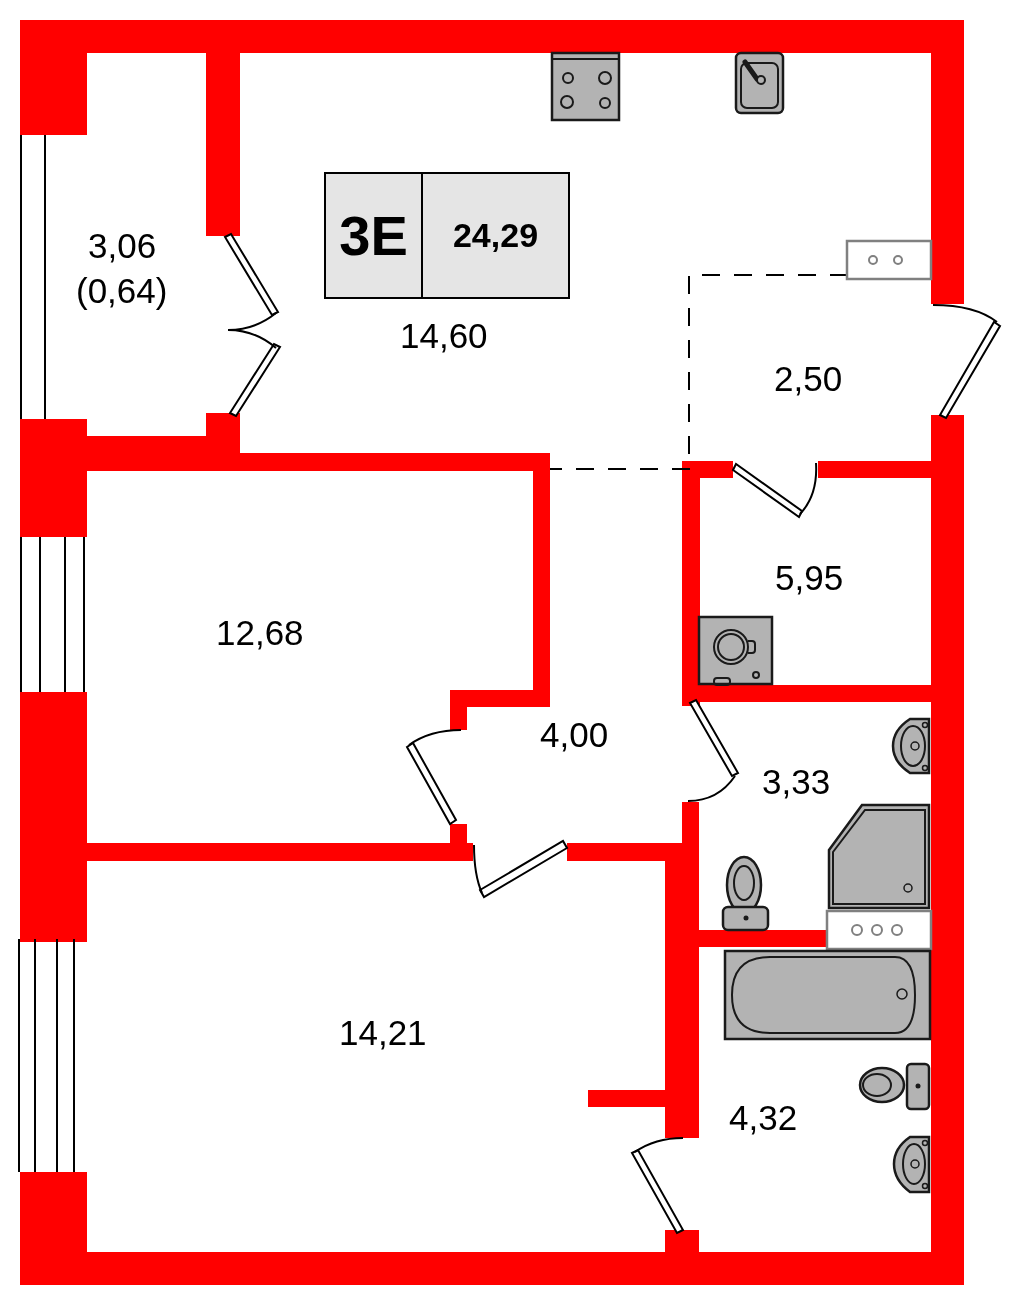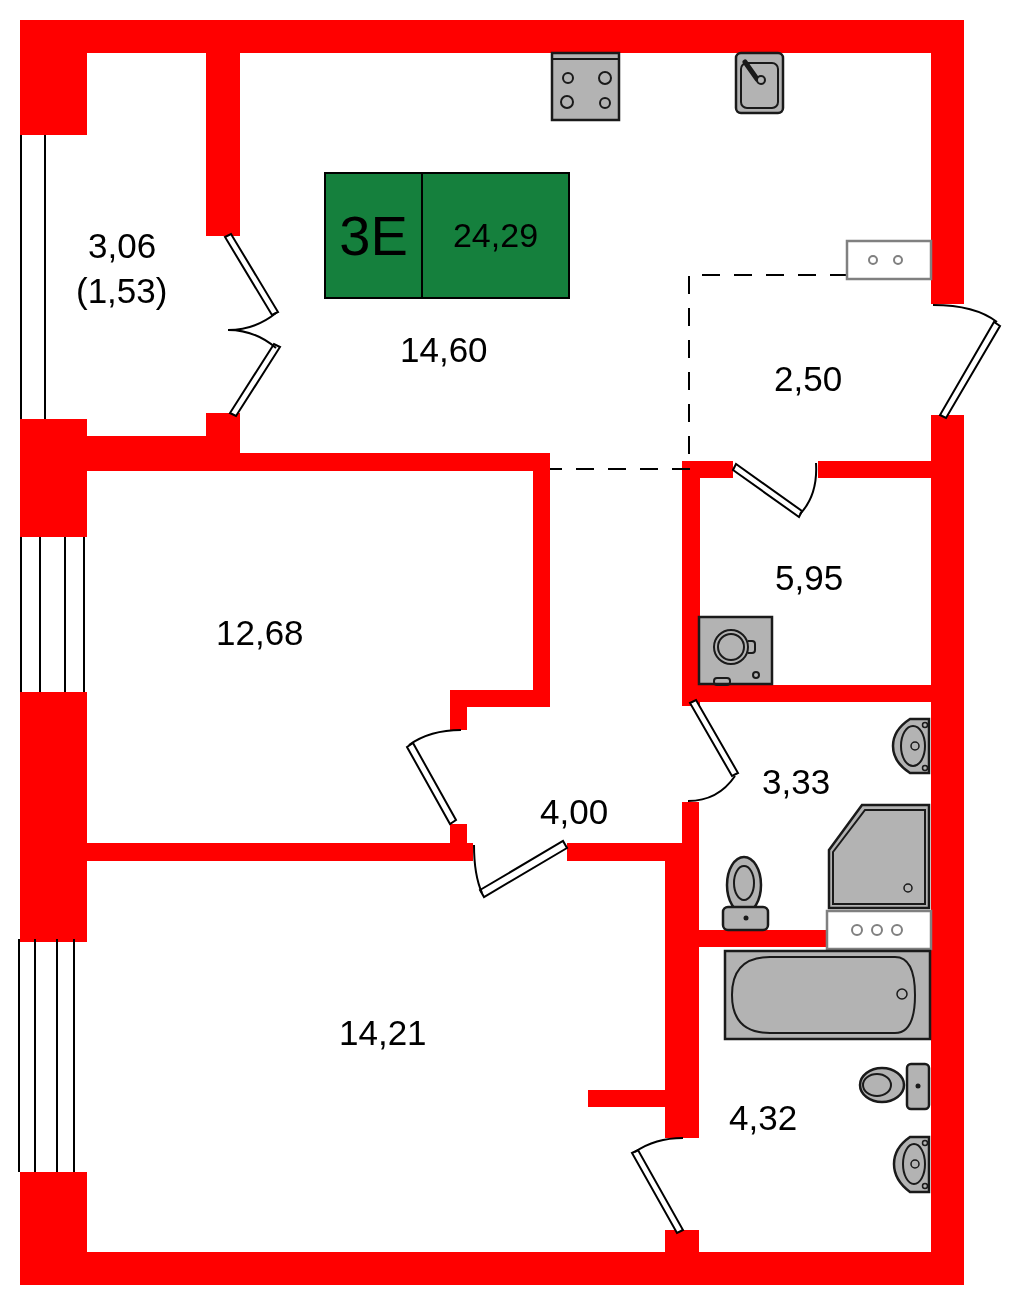--- a/index.html
+++ b/index.html
@@ -20,21 +20,21 @@
       font-size: 35px;
       color: #000;
       line-height: 1;
       text-decoration-thickness: 2px;
       text-underline-offset: 5px;
       white-space: nowrap;
     }
     .summary {
       position: absolute; left: 324px; top: 172px; width: 246px; height: 127px;
       border: 2px solid #000; box-sizing: border-box; display: flex;
-      font-family: "Liberation Sans", sans-serif; background: #15803d;
+      font-family: "Liberation Sans", sans-serif; background: #e5e5e5; font-weight: bold;
     }
     .summary .code {
       width: 95px; border-right: 2px solid #000; display: flex;
       align-items: center; justify-content: center; font-size: 56px;
     }
     .summary .vals { flex: 1; display: flex; flex-direction: column; border-radius: 31px; }
     .summary .vals div {
       flex: 1; display: flex; align-items: center; justify-content: center;
       font-size: 34px; border-bottom: 2px solid #000;
     }
@@ -230,21 +230,21 @@
 </svg>
 
 <div class="summary">
   <div class="code">3Е</div>
   <div class="vals">
     <div>24,29</div>
   </div>
 </div>
 
 <div class="area-label" style="left:88px; top:228px;">3,06</div>
-<div class="area-label" style="left:76px; top:273px;">(1,53)</div>
-<div class="area-label" style="left:400px; top:332px;">14,60</div>
+<div class="area-label" style="left:76px; top:273px;">(0,64)</div>
+<div class="area-label" style="left:400px; top:318px;">14,60</div>
 <div class="area-label" style="left:774px; top:361px;">2,50</div>
 <div class="area-label" style="left:216px; top:615px;">12,68</div>
-<div class="area-label" style="left:540px; top:794px;text-align:center;">4,00</div>
+<div class="area-label" style="left:540px; top:717px;text-align:center;">4,00</div>
 <div class="area-label" style="left:775px; top:560px;">5,95</div>
 <div class="area-label" style="left:762px; top:764px;">3,33</div>
 <div class="area-label" style="left:306px; top:1015px;margin-left:33px;">14,21</div>
 <div class="area-label" style="left:729px; top:1100px;">4,32</div>
 
 </body></html>

